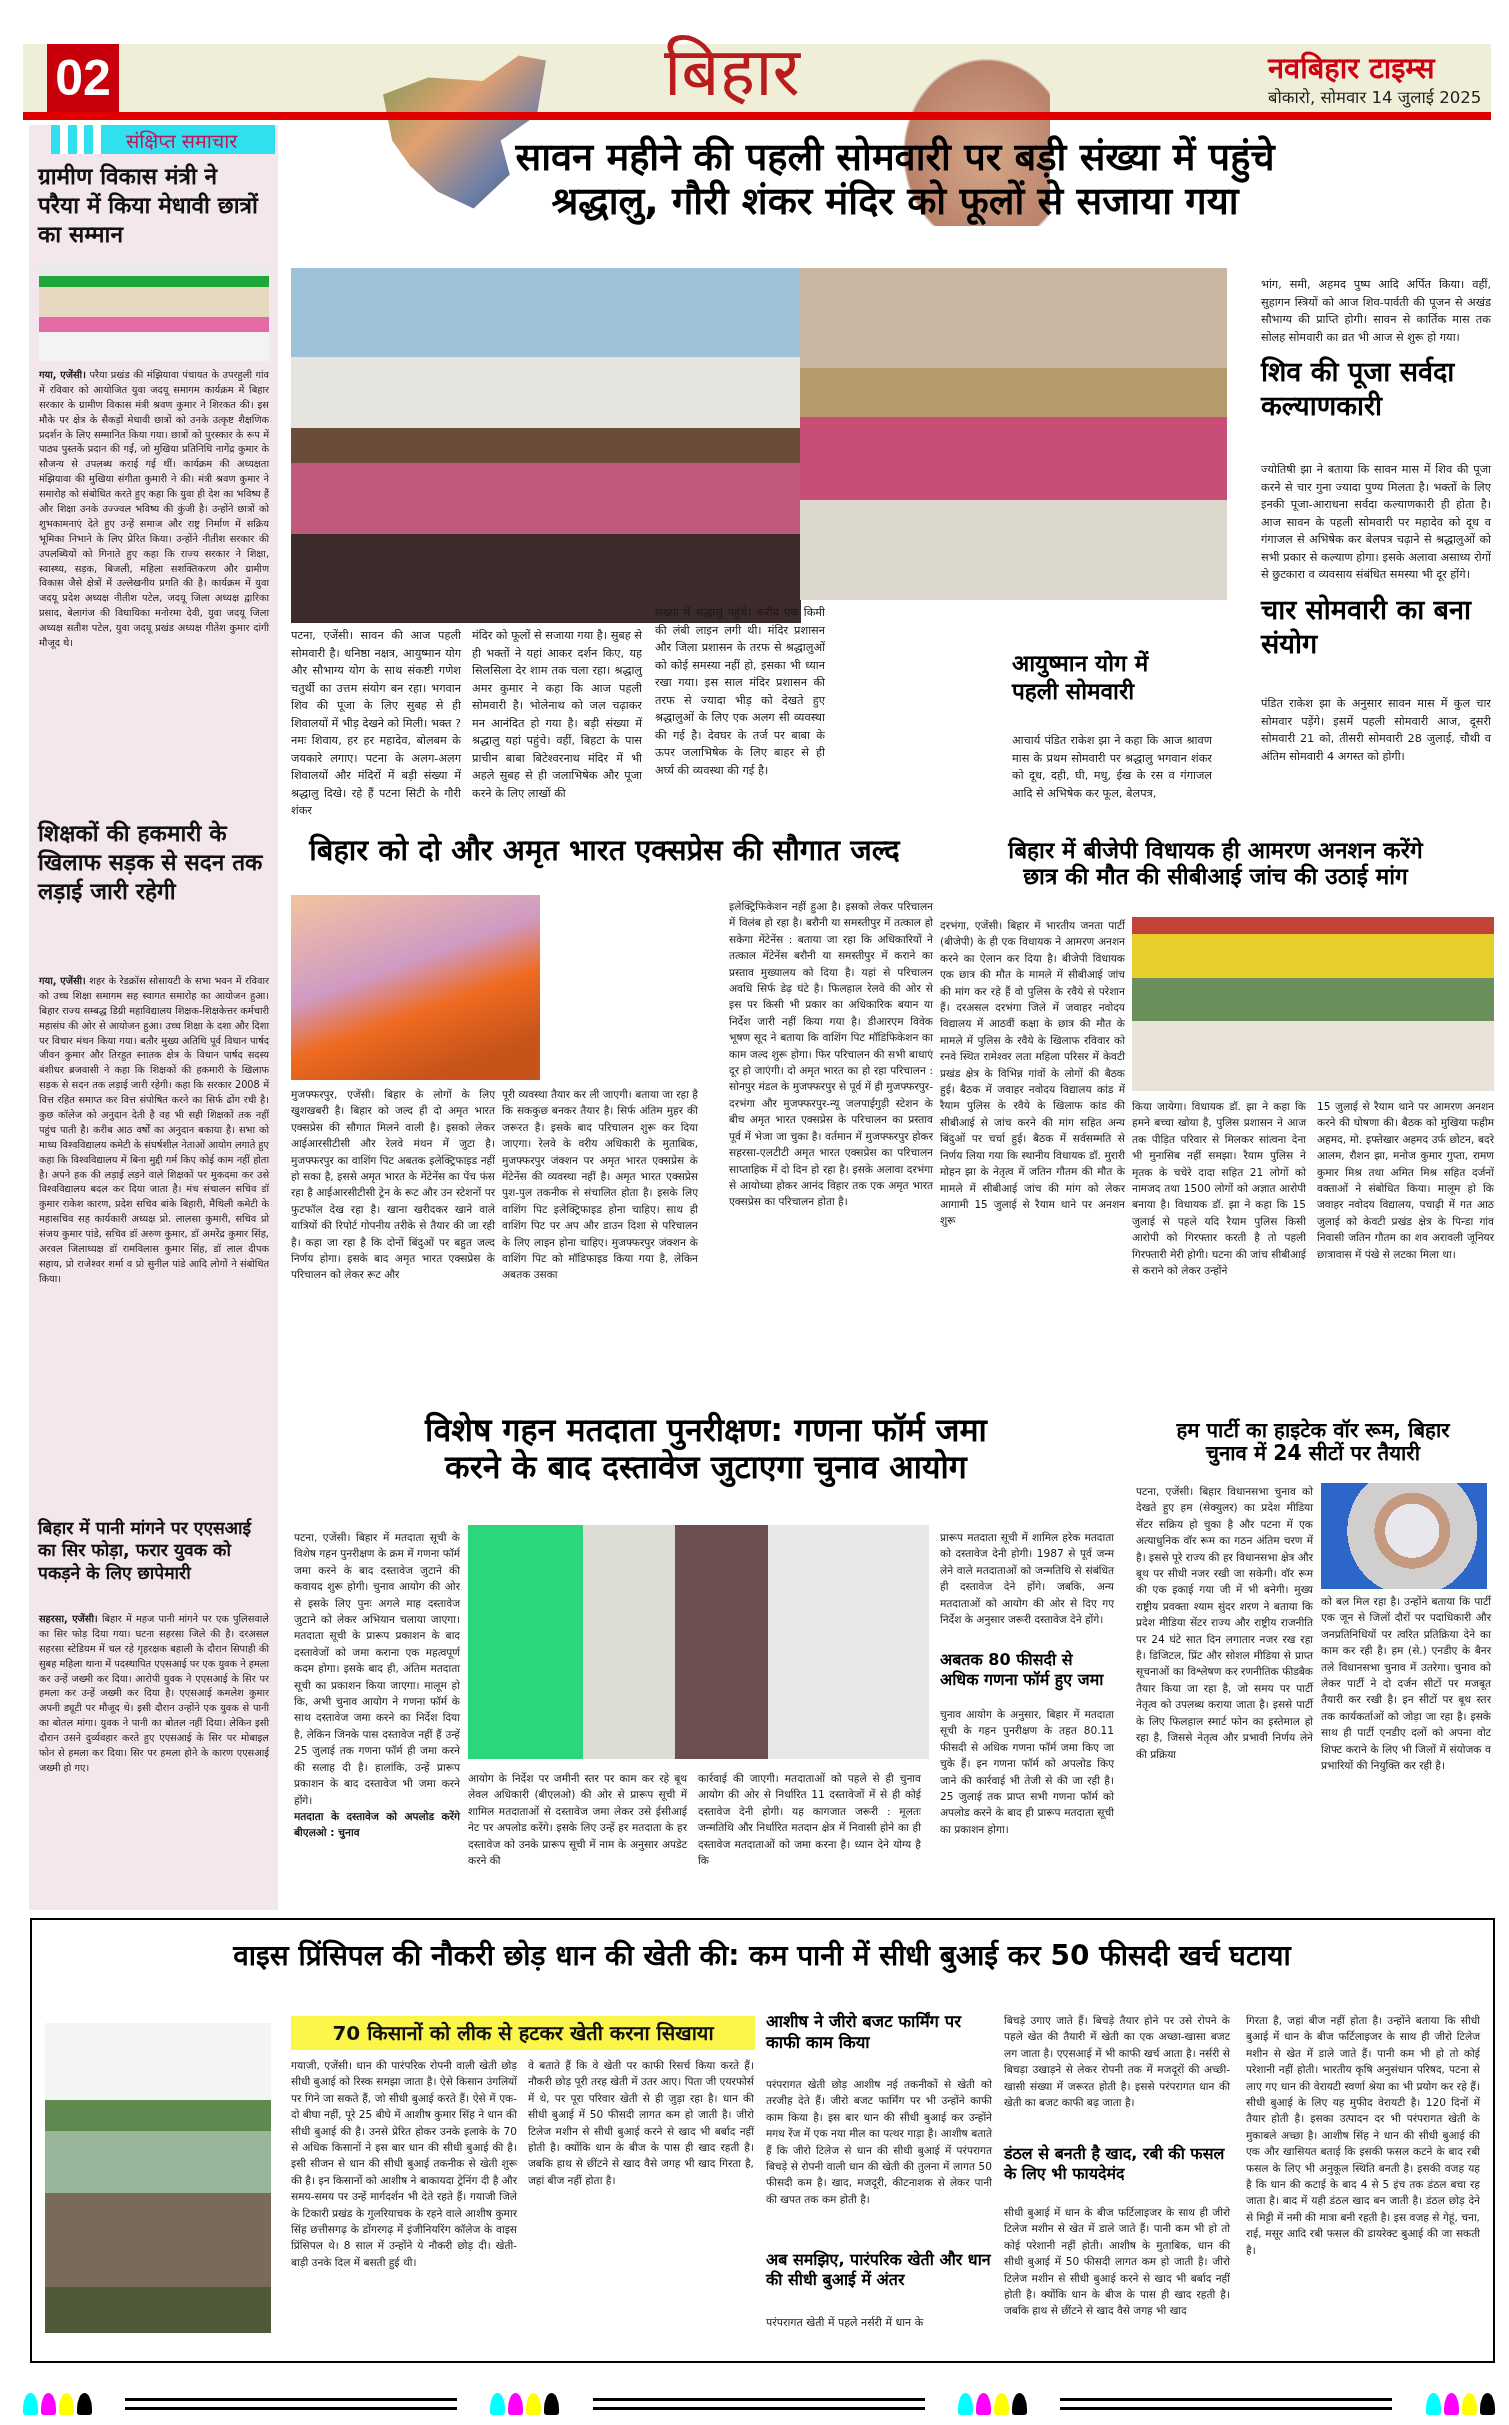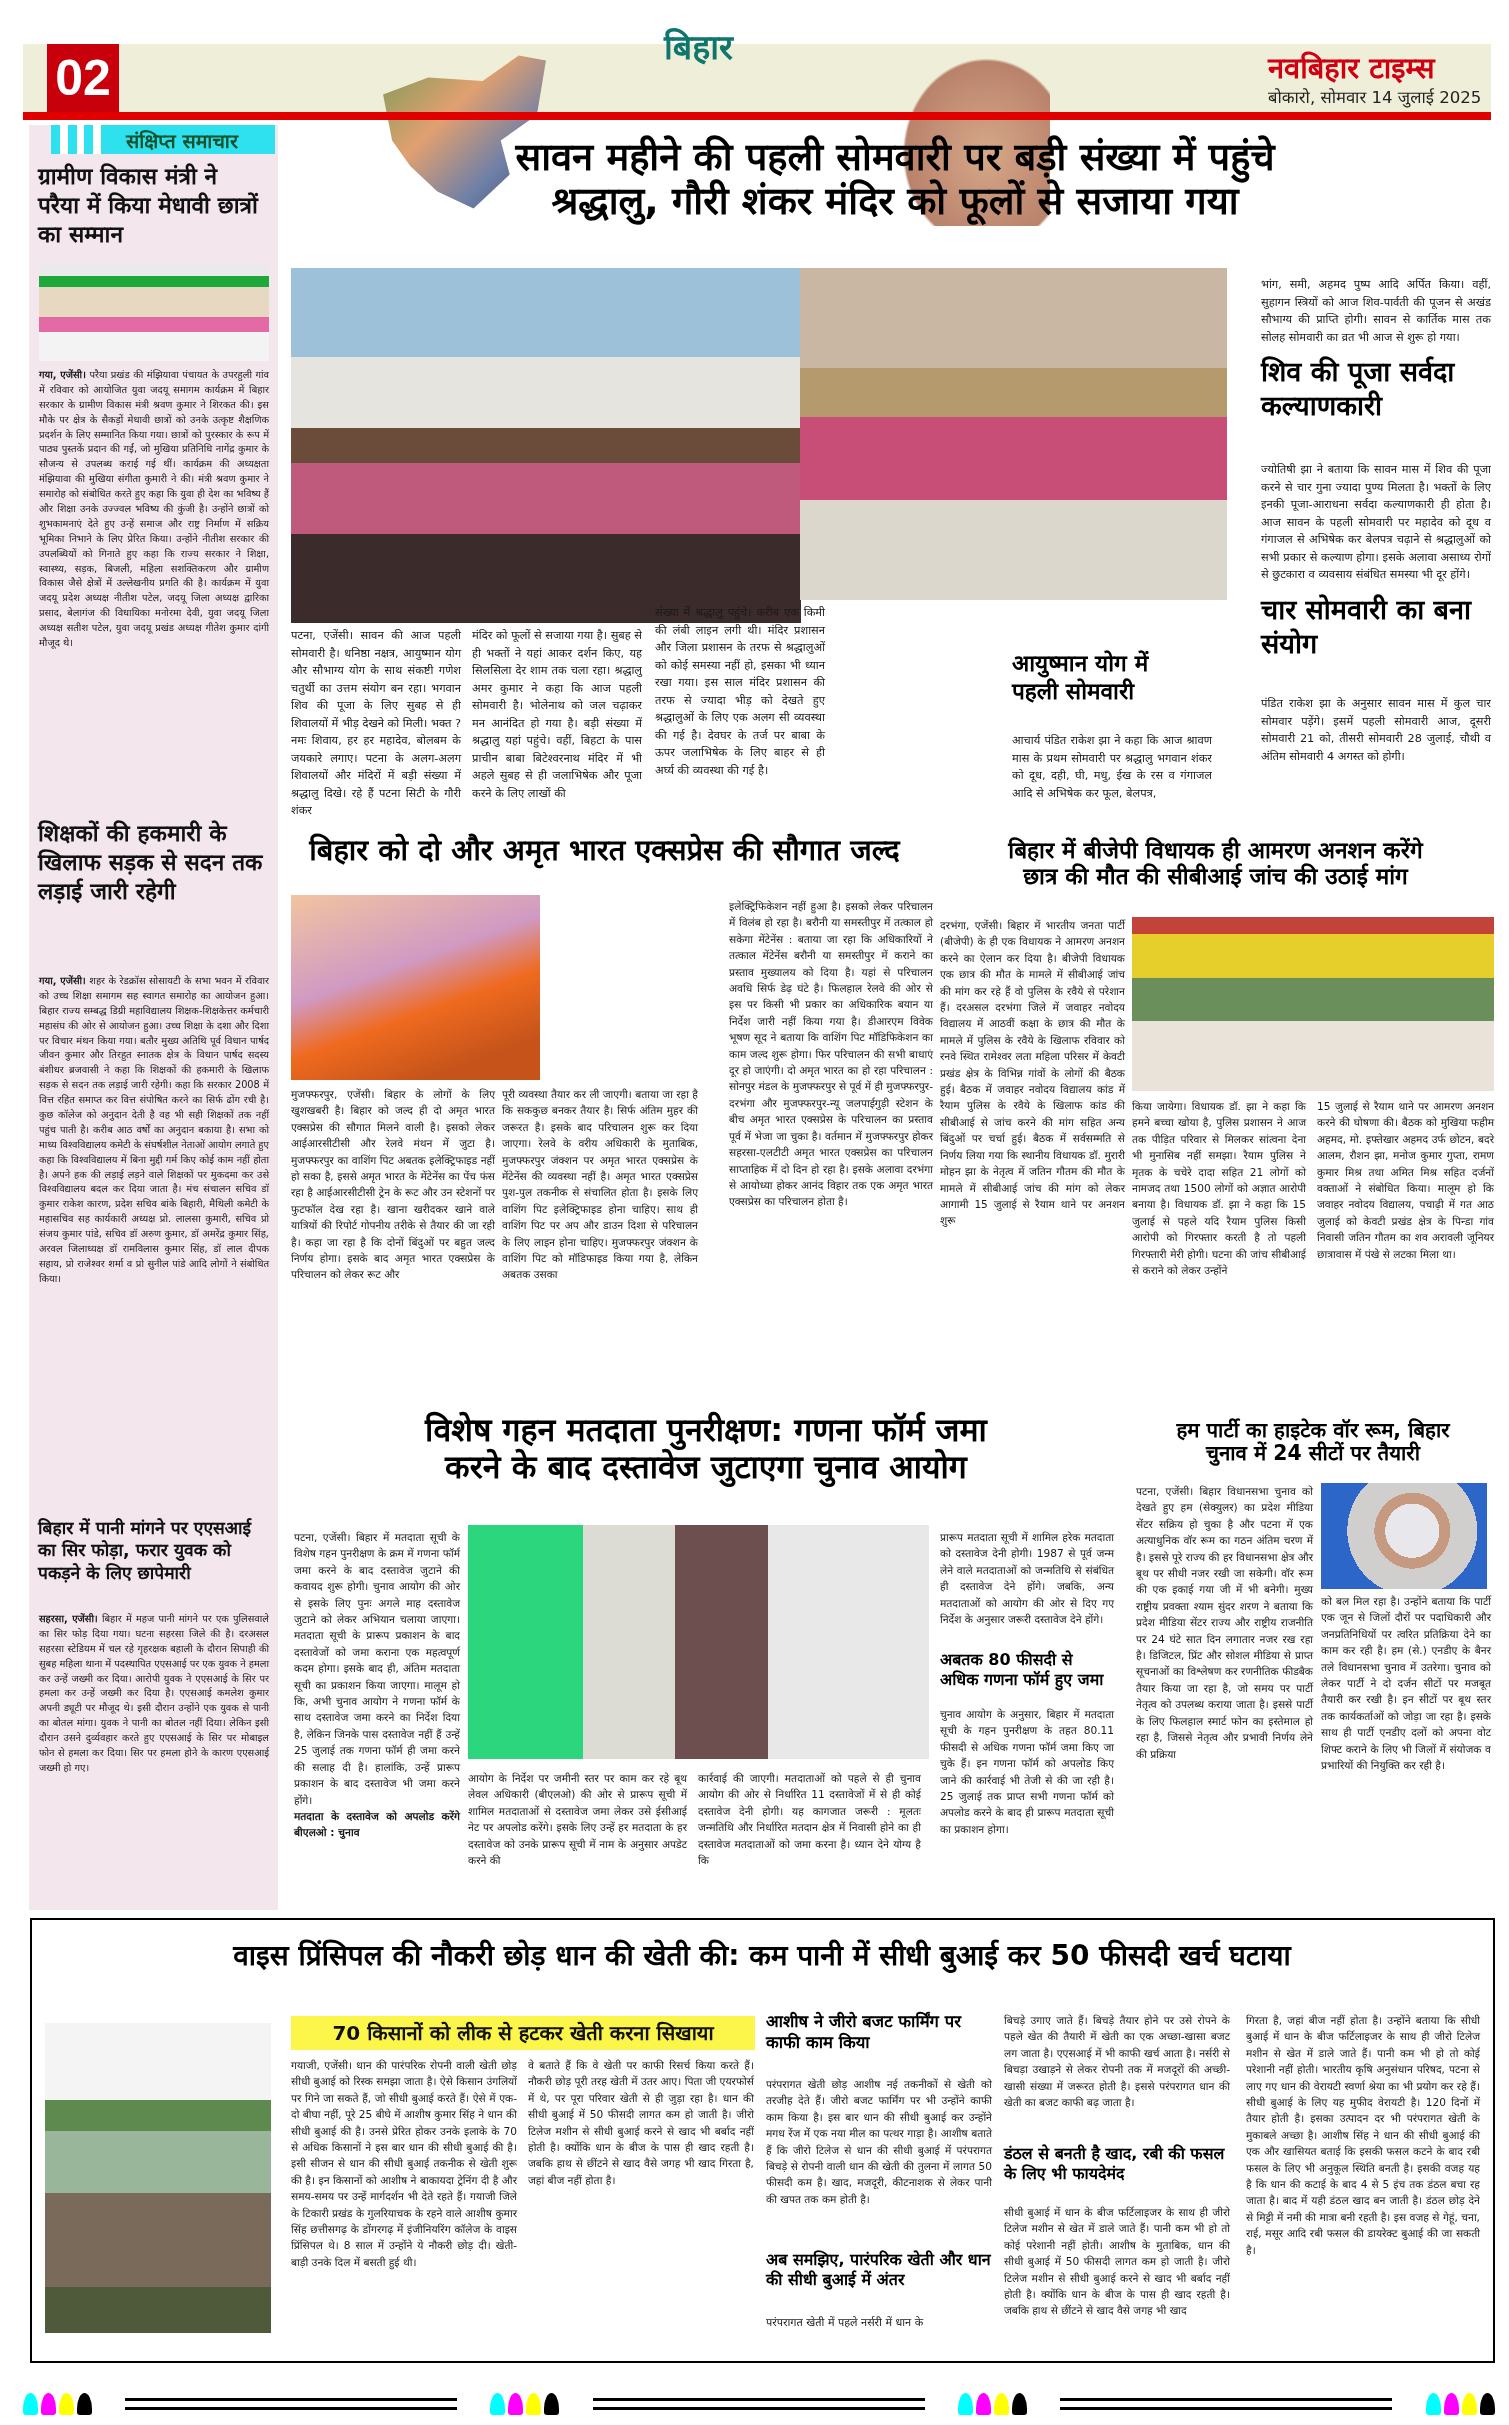--- a/index.html
+++ b/index.html
@@ -1,29 +1,29 @@
 <!DOCTYPE html>
 <html style="font-size:12px"><head>
 <meta charset="utf-8">
 <style>
 *{box-sizing:border-box;margin:0;padding:0}
 body{width:1510px;height:2426px;background:#fff;font-family:"DejaVu Sans",sans-serif;color:#111;position:relative;overflow:hidden}
 .abs{position:absolute}
 .mast{left:22.6px;top:44px;width:1468px;height:68px;background:#efeed8}
 .pgnum{left:47px;top:44px;width:72px;height:69px;background:#c8000c;color:#fff;font-family:"Liberation Sans",sans-serif;font-weight:bold;font-size:50px;text-align:center;line-height:69px}
 .statemap{left:374px;top:47px;width:181px;height:170px;background:linear-gradient(135deg,#6a9a55,#e1a070 40%,#6d7fa8 70%,#444);clip-path:polygon(5% 28%,30% 18%,60% 20%,80% 5%,95% 8%,90% 40%,70% 55%,75% 75%,55% 95%,35% 85%,20% 70%,10% 55%)}
-.section{left:664px;top:22.6px;font-weight:bold;font-size:34px;color:#0f766e;font-family:"DejaVu Sans",sans-serif}
+.section{left:664px;top:22.6px;font-weight:normal;font-size:67px;color:#b91c1c;font-family:"DejaVu Sans",sans-serif}
 .statue{left:891px;top:45px;width:159px;height:181px;background:radial-gradient(ellipse at 60% 60%,#d6a889,#b9826b 60%,transparent 62%)}
 .brand{left:1268px;top:47px;color:#d10010;font-weight:bold;font-size:29px}
 .dateline{left:1268px;top:85px;font-size:16.6px;color:#222}
 .redrule{left:22.6px;top:112px;width:1468px;height:7.5px;background:#e00000}
 .sidebar{left:29px;top:125px;width:249px;height:1785px;background:#f3e6ec}
 .sidebar-hd{left:51px;top:125px;width:224px;height:29px;background:#2fe0ef}
 .sidebar-hd .bars{position:absolute;left:0;top:0;width:53px;height:29px;background:repeating-linear-gradient(90deg,#2fe0ef 0 9px,#fff 9px 16.6px)}
-.sidebar-hd span{position:absolute;left:75px;top:1.5px;font-weight:bold;font-size:19.6px;color:#14532d}
+.sidebar-hd span{position:absolute;left:75px;top:1.5px;font-weight:normal;font-size:19.6px;color:#be185d}
 .sb-title{font-weight:bold;color:#111;line-height:1.28}
 .body-txt{font-size:11.3px;line-height:1.55;color:#1a1a1a;text-align:justify}
 .headline{font-weight:bold;color:#000;text-align:center;line-height:1.15;font-family:"DejaVu Sans",sans-serif}
 .photo{background:#888}
 .sub{font-weight:bold;color:#000;line-height:1.25}
 .yellowbox{background:#fdf64a;text-align:center;font-weight:bold;font-size:18px;line-height:47px}
 .boxed{border:2.3px solid #000}
 .reg{display:flex;align-items:center;gap:3px}
 .drop{width:15px;height:22.6px;border-radius:50% 50% 3px 3px/70% 70% 3px 3px}
 .dline{height:12px;border-top:3px solid #000;border-bottom:3px solid #000;background:#fff}

